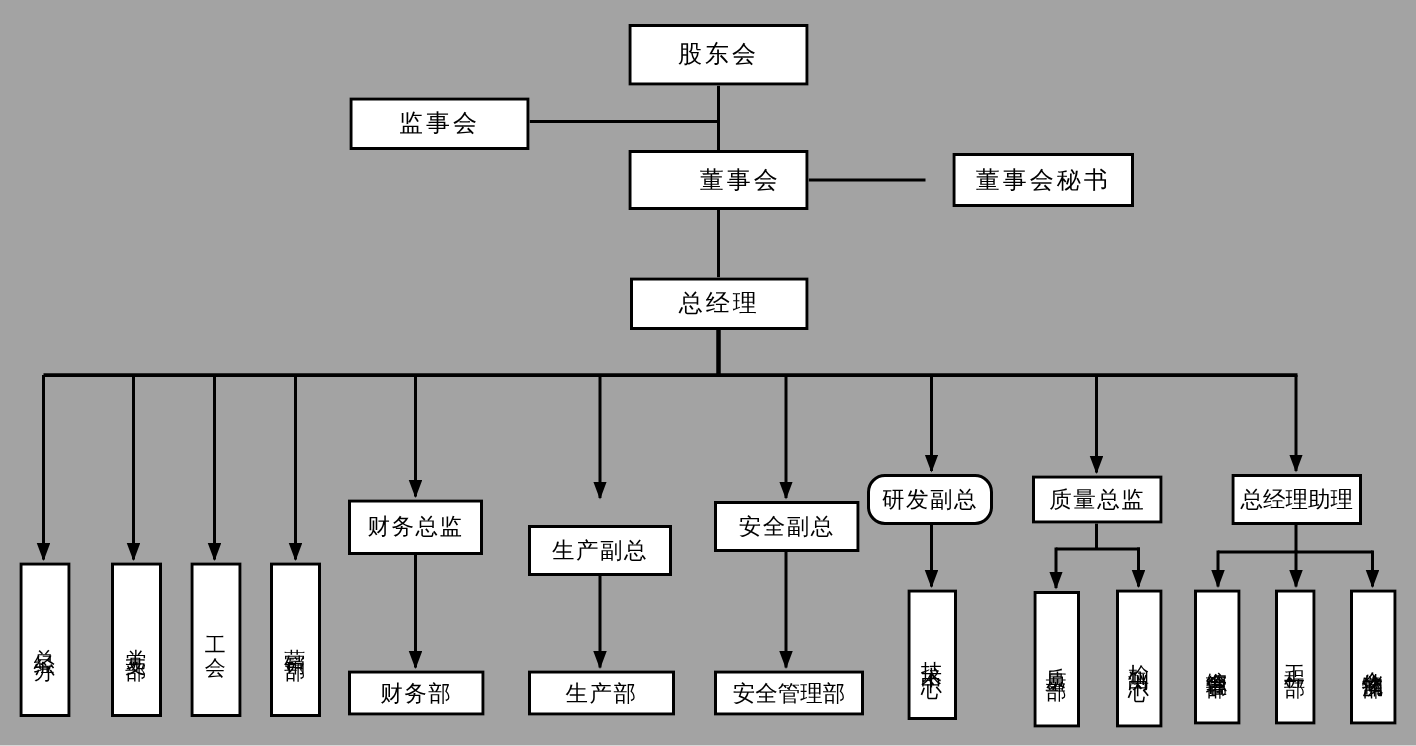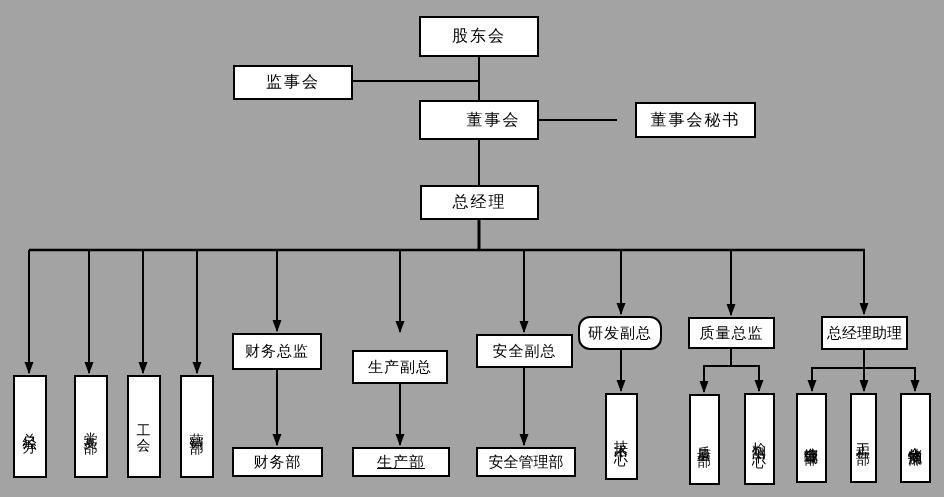--- a/index.html
+++ b/index.html
@@ -132,21 +132,21 @@
   <div class="node small" style="left:476px; top:334px; width:97px; height:34px;">安全副总</div>
 
   <div class="node small" style="left:578px; top:316px; width:84px; height:34px;border-radius:12px;">研发副总</div>
 
   <div class="node small" style="left:688px; top:317px; width:87px; height:32px;">质量总监</div>
 
   <div class="node small" style="left:821px; top:316px; width:87px; height:34px; letter-spacing:0;">总经理助理</div>
 
   <div class="node small" style="left:232px; top:447px; width:91px; height:30px;">财务部</div>
 
-  <div class="node small" style="left:352px; top:447px; width:98px; height:30px;text-decoration:underline;">生产部</div>
+  <div class="node small" style="left:352px; top:447px; width:98px; height:30px;">生产部</div>
 
   <div class="node small" style="left:476px; top:447px; width:100px; height:30px; letter-spacing:0;">安全管理部</div>
 
   <div class="node v" style="left:605px; top:393px; width:33px; height:87px;">
     <span class="vtext">技术中心</span>
   </div>
 
   <div class="node v" style="left:689px; top:394px; width:31px; height:91px;">
     <span class="vtext">质量部</span>
   </div>

